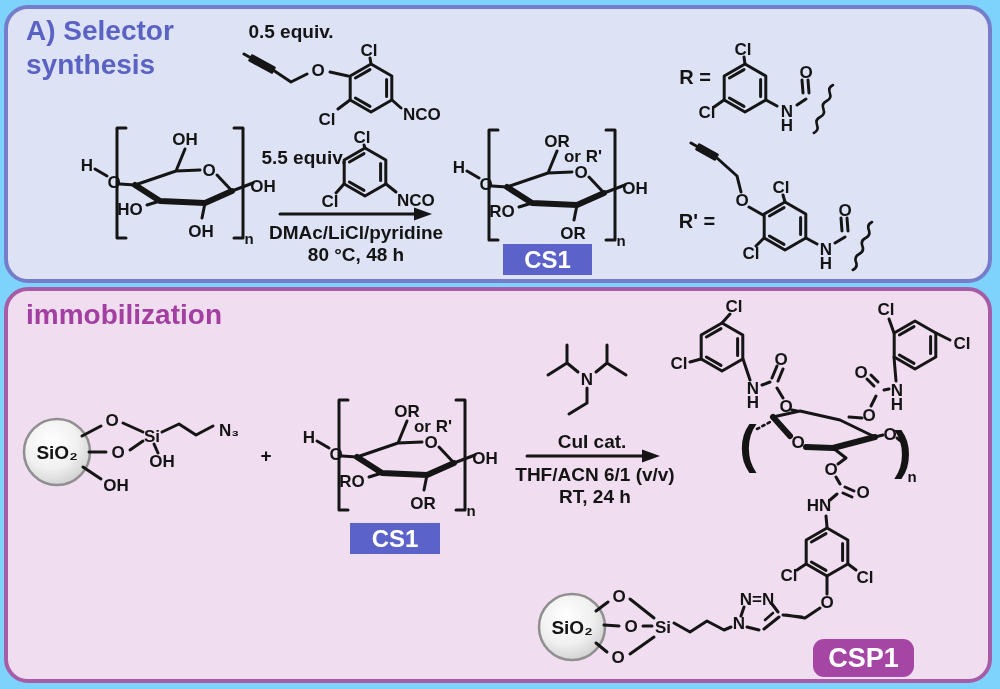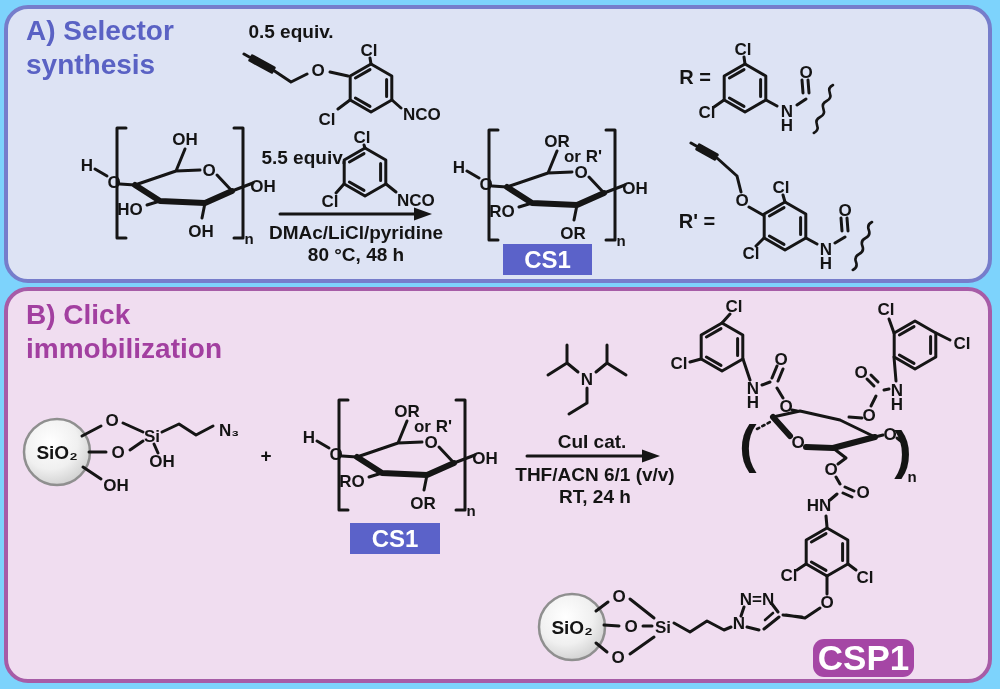--- a/index.html
+++ b/index.html
@@ -8,21 +8,21 @@
   #panelA{left:4px;top:5px;width:988px;height:278px;background:#dde3f4;border:4px solid #767dcb;}
   #panelB{left:4px;top:287px;width:988px;height:396px;background:#f0ddf0;border:4px solid #a75ca7;}
   .title{position:absolute;font-weight:bold;font-size:28px;line-height:34px;z-index:3;}
   #titleA{left:26px;top:14px;color:#5a62c4;}
   #titleB{left:26px;top:298px;color:#a23fa0;}
   .title .t2{}
   .badge{position:absolute;display:flex;align-items:center;justify-content:center;color:#ffffff;
          font-weight:bold;border-radius:0;z-index:3;}
   #badgeCS1a{left:503px;top:244px;width:89px;height:31px;background:#5b62c9;font-size:24px;}
   #badgeCS1b{left:350px;top:523px;width:90px;height:31px;background:#5b62c9;font-size:24px;}
-  #badgeCSP1{left:813px;top:639px;width:101px;height:38px;background:#a546a5;font-size:35px;border-radius:11px;}
+  #badgeCSP1{left:813px;top:639px;width:101px;height:38px;background:#a546a5;font-size:27px;border-radius:11px;}
   svg#scheme{position:absolute;left:0;top:0;z-index:2;}
   svg text{font-family:"Liberation Sans","DejaVu Sans",sans-serif;font-weight:bold;fill:#141414;text-anchor:middle;}
   .al{font-size:17px;}
   .sm{font-size:15px;}
   .eq{font-size:19px;}
   .cond{font-size:19px;}
   .rdef{font-size:20px;}
   .sph{font-size:19px;}
   .paren{font-size:52px;font-weight:600;}
   .start{text-anchor:start;}
@@ -38,21 +38,20 @@
 <div id="fig">
 
   <div id="panelA" class="panel"></div>
   <div id="panelB" class="panel"></div>
 
   <div id="titleA" class="title">
     <div>A) Selector</div>
     <div class="t2">synthesis</div>
   </div>
   <div id="titleB" class="title">
-    <div>B) Click</div>
     <div class="t2">immobilization</div>
   </div>
 
   <div id="badgeCS1a" class="badge">CS1</div>
   <div id="badgeCS1b" class="badge">CS1</div>
   <div id="badgeCSP1" class="badge">CSP1</div>
 
   <svg id="scheme" width="1000" height="689" viewBox="0 0 1000 689">
     <defs>
       <radialGradient id="gsphere" cx="40%" cy="35%" r="75%">

